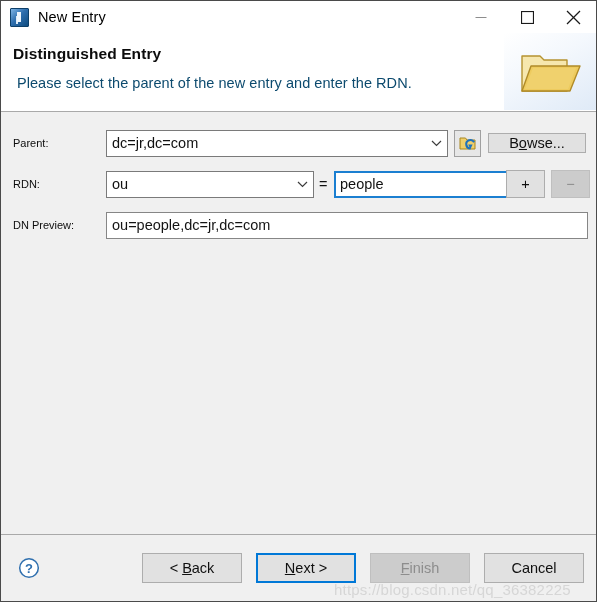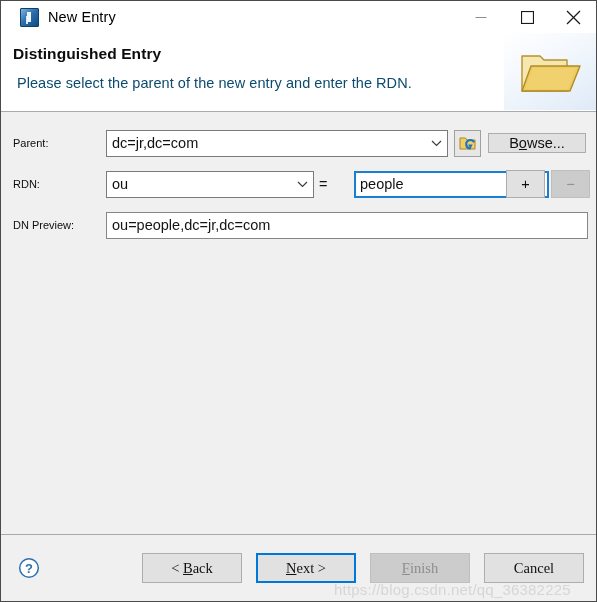--- a/index.html
+++ b/index.html
@@ -26,21 +26,20 @@
   }
 
   
   #titlebar {
     height: 32px;
     min-height: 32px;
     background: #ffffff;
     display: flex;
     align-items: center;
     position: relative;
-    padding-left: 10px;
   }
   #app-icon {
     width: 17px;
     height: 17px;
     margin-left: 9px;
     margin-right: 9px;
     flex: 0 0 auto;
     background: linear-gradient(135deg, #7fb5e6 0%, #2f6fae 45%, #0f4c80 100%);
     border: 1px solid #0d3f69;
     border-radius: 1px;
@@ -219,21 +218,21 @@
   }
 
   
   #rdn-combo { position: absolute; left: 105px; width: 208px; }
   #eq-sign {
     position: absolute;
     left: 318px;
     font-size: 14.5px;
     color: #111111;
   }
-  #rdn-value-field { position: absolute; left: 333px; width: 195px; margin-left: 20px; }
+  #rdn-value-field { position: absolute; left: 333px; width: 195px; }
   #plus-btn  { position: absolute; left: 505px; width: 39px; height: 28px; }
   #minus-btn { position: absolute; left: 550px; width: 39px; height: 28px; }
 
   
   #dn-preview-field { position: absolute; left: 105px; width: 482px; }
 
   
   .btn {
     box-sizing: border-box;
     background: #e1e1e1;
@@ -271,21 +270,21 @@
     width: 22px;
     height: 22px;
   }
   #footer-buttons {
     position: absolute;
     right: 12px;
     top: 18px;
     display: flex;
     gap: 14px;
   }
-  .footer-btn { width: 100px; height: 30px; font-family: Liberation Serif, serif; }
+  .footer-btn { width: 100px; height: 30px; }
 
   #watermark {
     position: absolute;
     left: 333px;
     top: 46px;
     font-size: 15px;
     color: #d6d6d6;
     white-space: nowrap;
     letter-spacing: 0.2px;
     pointer-events: none;

